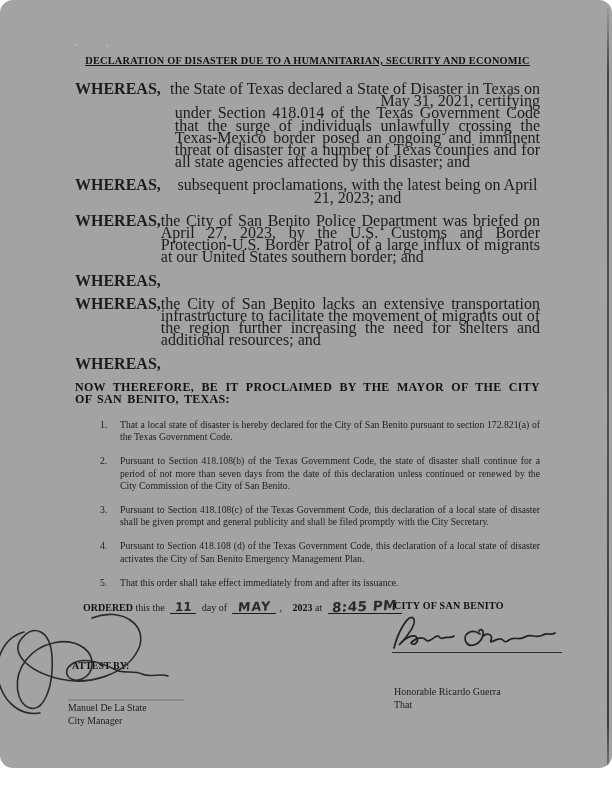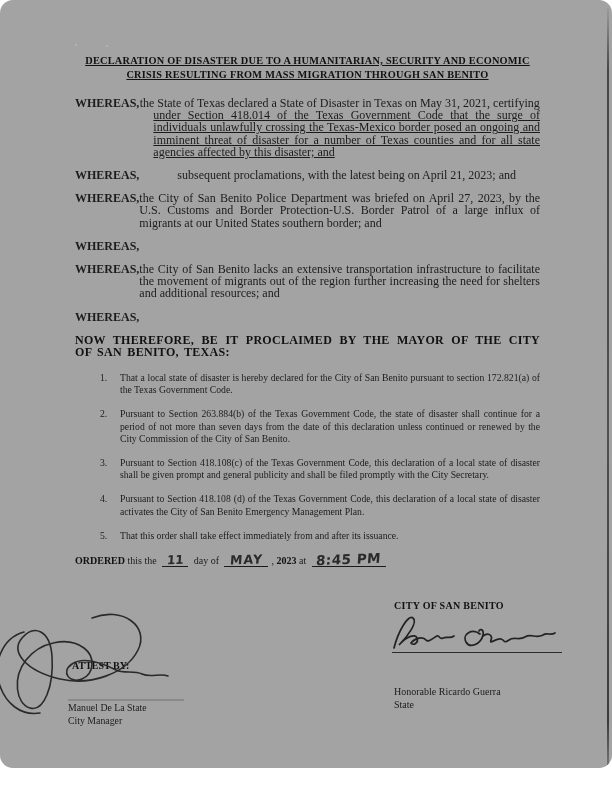--- a/index.html
+++ b/index.html
@@ -25,31 +25,31 @@
     line-height:14px;
     letter-spacing:0.25px;
     margin-bottom:15px;
     color:#111;
   }
   .doc-title .t-line{ text-decoration:underline; }
   
   .w-row{
     display:flex;
     margin-bottom:11px;
-    font-size:12px;
+    font-size:16px;
     line-height:12.2px;
   }
   .w-label{
     flex:0 0 58px;
     font-weight:bold;
   }
   .w-text{ flex:1; }
-  .w-text .lead{ text-align:center; }
+  .w-text .lead{ text-align:right; }
   .w-text .body{ text-align:justify; }
-  .w-row.hang .body{ padding-left:14px; text-align:justify;text-decoration:underline; }
+  .w-row.hang .body{ padding-left:14px; text-align:justify; }
   .w-row.hang2 .body{ padding-left:14px; text-align:center; }
   
   .proclaim{
     font-weight:bold;
     font-size:12px;
     line-height:12.6px;
     text-align:justify;
     letter-spacing:0.3px;
     word-spacing:2px;
     margin:2px 0 13px 0;
@@ -64,21 +64,21 @@
     line-height:12.2px;
   }
   .item-num{ flex:0 0 20px; }
   .item-text{ flex:1; text-align:justify; }
   
   .ordered-line{
     margin-top:6px;
     font-size:10px;
     white-space:nowrap;
   }
-  .ordered-line b{ color:#111; }
+  .ordered-line b{ color:#111;margin-left:8px; }
   .hand{
     display:inline-block;
     border-bottom:1.3px solid #1a1a1a;
     margin:0 3px;
     text-align:center;
     vertical-align:baseline;
     line-height:10px;
   }
   .hand > span{
     display:inline-block;
@@ -129,21 +129,20 @@
 </style>
 </head>
 <body>
 
 <div class="page">
 
   <div class="content">
 
     <div class="doc-title">
       <div class="t-line">DECLARATION OF DISASTER DUE TO A HUMANITARIAN, SECURITY AND ECONOMIC</div>
-      <div class="t-line">CRISIS RESULTING FROM MASS MIGRATION THROUGH SAN BENITO</div>
     </div>
 
     <div class="w-row hang">
       <div class="w-label">WHEREAS,</div>
       <div class="w-text">
         <div class="lead">the State of Texas declared a State of Disaster in Texas on May 31, 2021, certifying</div>
         <div class="body">under Section 418.014 of the Texas Government Code that the surge of individuals unlawfully crossing the Texas-Mexico border posed an ongoing and imminent threat of disaster for a number of Texas counties and for all state agencies affected by this disaster; and</div>
       </div>
     </div>
 
@@ -177,21 +176,21 @@
     </div>
 
     <div class="proclaim">NOW THEREFORE, BE IT PROCLAIMED BY THE MAYOR OF THE CITY OF SAN BENITO, TEXAS:</div>
 
     <div class="item">
       <div class="item-num">1.</div>
       <div class="item-text">That a local state of disaster is hereby declared for the City of San Benito pursuant to section 172.821(a) of the Texas Government Code.</div>
     </div>
     <div class="item">
       <div class="item-num">2.</div>
-      <div class="item-text">Pursuant to Section 263.884(b) of the Texas Government Code, the state of disaster shall continue for a period of not more than seven days from the date of this declaration unless continued or renewed by the City Commission of the City of San Benito.</div>
+      <div class="item-text">Pursuant to Section 418.108(b) of the Texas Government Code, the state of disaster shall continue for a period of not more than seven days from the date of this declaration unless continued or renewed by the City Commission of the City of San Benito.</div>
     </div>
     <div class="item">
       <div class="item-num">3.</div>
       <div class="item-text">Pursuant to Section 418.108(c) of the Texas Government Code, this declaration of a local state of disaster shall be given prompt and general publicity and shall be filed promptly with the City Secretary.</div>
     </div>
     <div class="item">
       <div class="item-num">4.</div>
       <div class="item-text">Pursuant to Section 418.108 (d) of the Texas Government Code, this declaration of a local state of disaster activates the City of San Benito Emergency Management Plan.</div>
     </div>
     <div class="item">
@@ -214,21 +213,21 @@
 
   <div class="abs city-label">CITY OF SAN BENITO</div>
 
   <svg class="abs sig-svg mayor-sig" width="182" height="48" viewBox="0 0 182 48" fill="none" xmlns="http://www.w3.org/2000/svg">
     <path d="M10 40 C14 24 24 6 29 10 C34 14 24 28 15 37 C22 29 31 25 33 30 C35 35 29 38 27 35 C31 30 39 28 42 32 C44 35 49 30 53 28 C56 27 55 32 59 30 C63 28 66 31 70 28" stroke="#222222" stroke-width="1.7" stroke-linecap="round"></path>
     <path d="M96 26 C88 20 78 26 82 34 C86 41 97 36 99 27 C100 22 97 20 95 23 M99 28 C104 24 109 27 107 32 C105 37 112 30 117 31 C121 32 119 36 125 32 C130 28 135 33 141 29 C147 25 152 31 159 27 C163 24 166 28 171 25" stroke="#222222" stroke-width="1.7" stroke-linecap="round"></path>
   </svg>
   <div class="abs mayor-line"></div>
   <div class="abs mayor-name">
     <div>Honorable Ricardo Guerra</div>
-    <div>State</div>
+    <div>That</div>
   </div>
 
   <div class="abs attest-label">ATTEST BY:</div>
   <svg class="abs sig-svg attest-sig" width="205" height="128" viewBox="0 0 205 128" fill="none" xmlns="http://www.w3.org/2000/svg">
     <path d="M100 12 C130 0 158 20 146 44 C134 68 98 80 68 73 C34 65 18 46 30 32 C42 18 58 24 60 50 C62 80 52 106 38 102 C24 98 20 72 34 54 C48 36 76 30 92 42 C104 51 102 68 90 73 C78 78 68 66 80 58 C92 50 112 58 124 64 C132 68 142 64 150 68 C158 72 168 67 176 70" stroke="#2a2a2a" stroke-width="1.6" stroke-linecap="round"></path>
     <path d="M32 26 C10 32 0 58 8 80 C14 97 28 110 48 107" stroke="#2a2a2a" stroke-width="1.6" stroke-linecap="round"></path>
   </svg>
   <div class="abs attest-line"></div>
   <div class="abs attest-name">
     <div>Manuel De La State</div>

